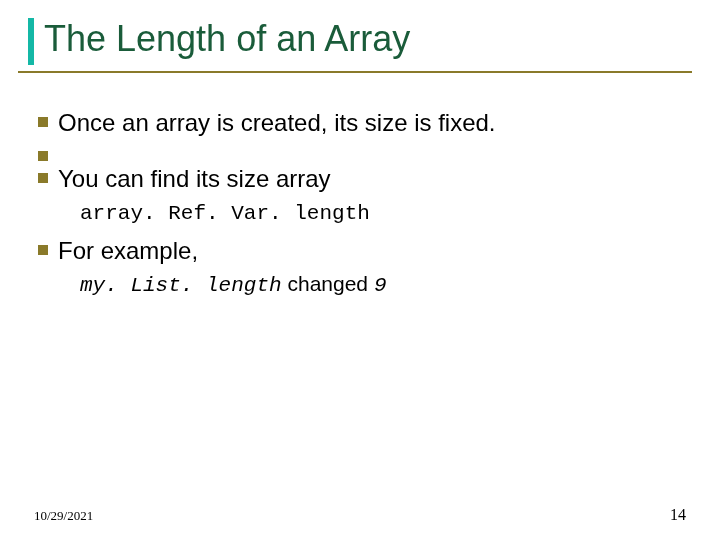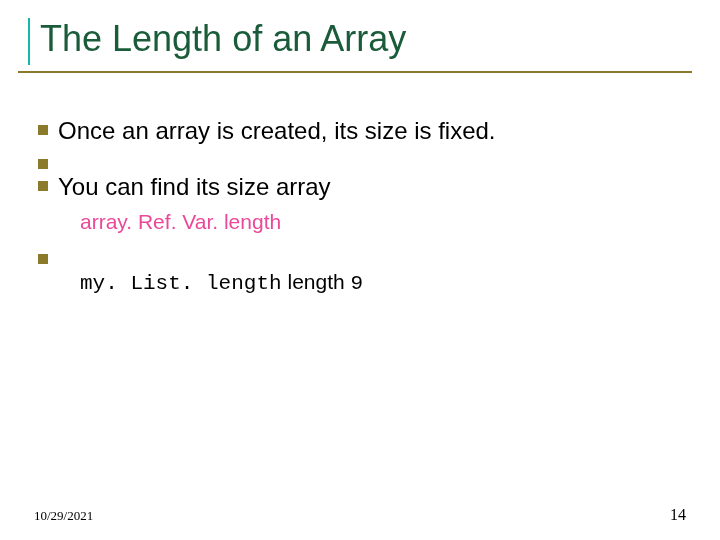--- a/index.html
+++ b/index.html
@@ -11,75 +11,75 @@
     position: relative;
     overflow: hidden;
   }
   .slide {
     width: 100%;
     height: 100%;
     padding: 18px 28px 0 28px;
     position: relative;
   }
   .title-wrap {
-    border-left: 2px solid #14b8a6;
+    border-left: 6px solid #14b8a6;
     padding-left: 10px;
     margin-bottom: 6px;
   }
   .title {
     font-size: 36px;
     color: #1a5c3a;
     font-weight: 400;
     line-height: 1.15;
     padding-bottom: 6px;
   }
   .title-underline {
     height: 2px;
     background: #8a7a2a;
     margin-left: -10px;
     margin-top: 0px;
   }
   .content {
     padding: 34px 10px 0 10px;
-    margin-top: 8px;
   }
   .bullet-row {
     display: flex;
     align-items: flex-start;
     margin-bottom: 2px;
   }
   .bullet {
     width: 10px;
     height: 10px;
     background: #8a7a2a;
     margin-top: 10px;
     margin-right: 10px;
     flex-shrink: 0;
   }
   .bullet-text {
     font-size: 24px;
     color: #000;
     line-height: 1.3;
   }
   .code-line {
-    font-family: Liberation Sans, sans-serif;
+    font-family: Liberation Mono, monospace;
     font-size: 21px;
-    color: #ec4899;
+    color: #000000;
     margin-left: 42px;
     margin-top: 8px;
     margin-bottom: 10px;
   }
   .example-line {
     margin-left: 42px;
     margin-top: 6px;
     font-size: 21px;
     color: #000;
   }
   .example-line .mono {
     font-family: "Courier New", Courier, monospace;
+    font-style: italic;
   }
   .footer {
     position: absolute;
     bottom: 16px;
     left: 0;
     width: 100%;
     padding: 0 34px;
     display: flex;
     justify-content: space-between;
     align-items: baseline;
@@ -120,24 +120,25 @@
 
     <div class="bullet-row">
       <div class="bullet"></div>
       <div class="bullet-text">You can find its size array</div>
     </div>
 
     <div class="code-line">array. Ref. Var. length</div>
 
     <div class="bullet-row">
       <div class="bullet"></div>
+      <div class="bullet-text">For example,</div>
     </div>
 
     <div class="example-line">
-      <span class="mono">my. List. length</span><span> length </span><span class="mono">9</span>
+      <span class="mono">my. List. length</span><span> changed </span><span class="mono">9</span>
     </div>
 
   </div>
 
   <div class="footer">
     <span>10/29/2021</span>
     <span class="footer-right">14</span>
   </div>
 
 </div>

